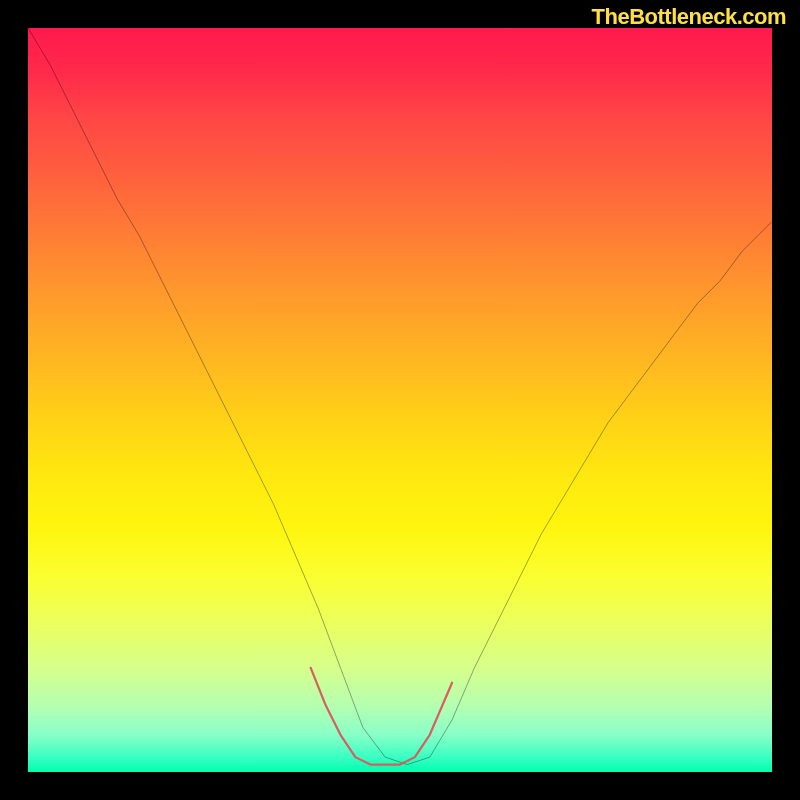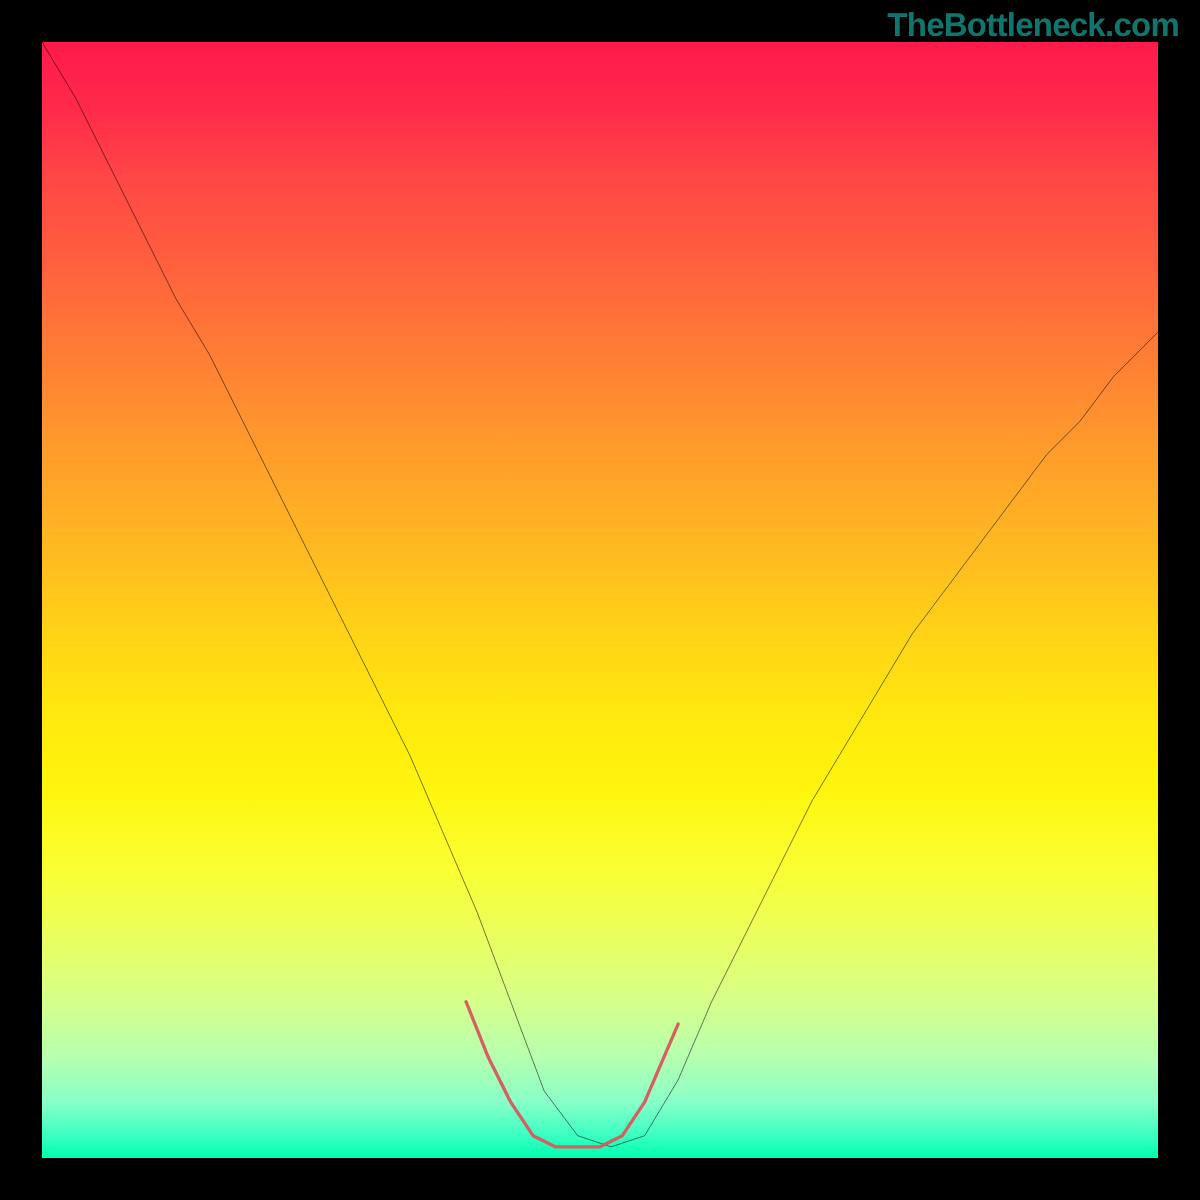--- a/index.html
+++ b/index.html
@@ -14,21 +14,21 @@
   .frame {
     position: relative;
     width: 800px;
     height: 800px;
     background: #000;
   }
   .watermark {
     position: absolute;
     top: 4px;
     right: 14px;
-    color: #0f766e;
+    color: #fde047;
     font-size: 22px;
     font-weight: 600;
     letter-spacing: -0.5px;
     z-index: 50;
     pointer-events: none;
   }
   .plot {
     position: absolute;
     left: 28px;
     top: 28px;

